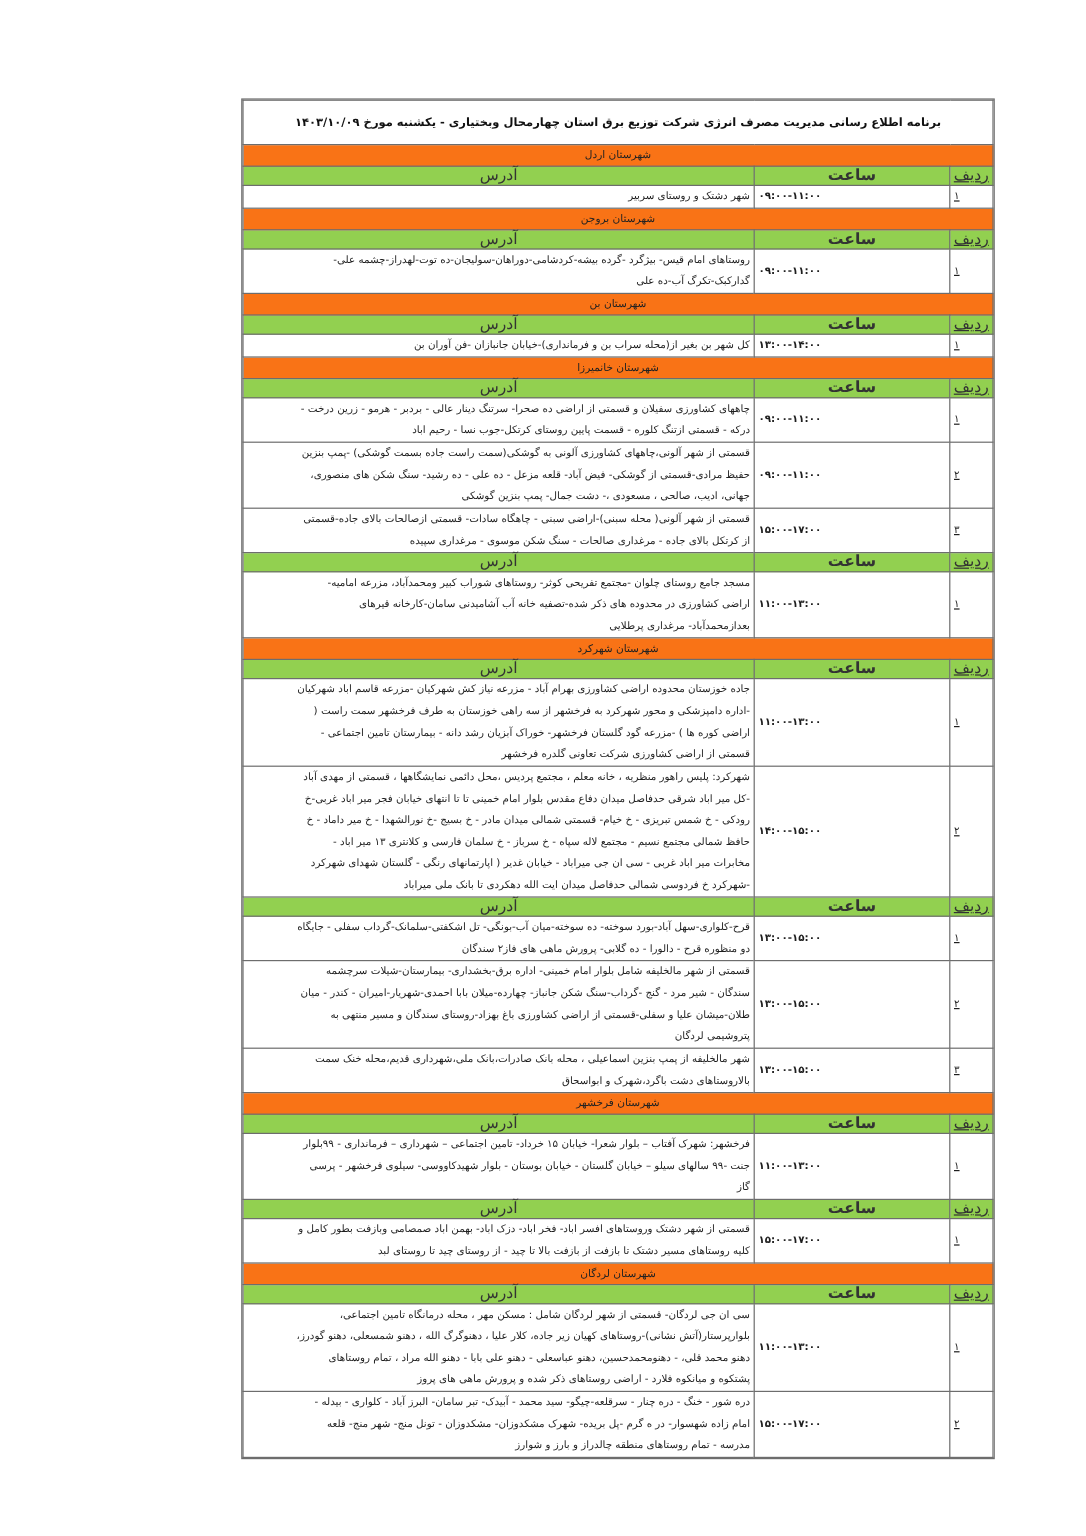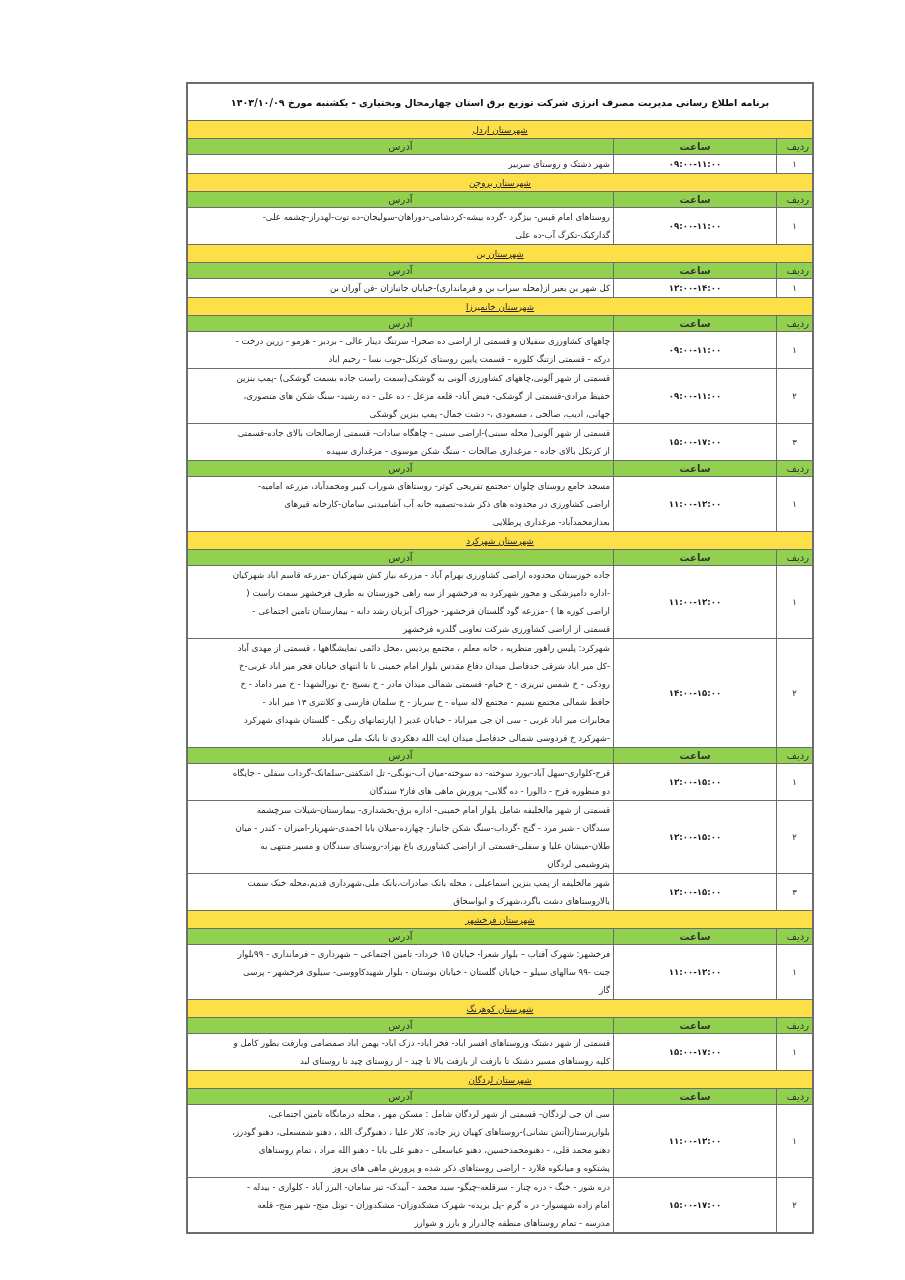--- a/index.html
+++ b/index.html
@@ -1,33 +1,33 @@
 <!DOCTYPE html>
 <html><head>
 <meta charset="utf-8">
 <style>
   html, body { margin: 0; padding: 0; background: #ffffff; }
   body { width: 905px; height: 1280px; position: relative; font-family: "DejaVu Sans", sans-serif; }
   .sheet {
-    position: absolute; left: 186px; top: 82px; width: 628px;
+    position: absolute; left: 201px; top: 82px; width: 628px;
     border: 1px solid #6d6d6d; box-sizing: border-box;
   }
   table { width: 100%; border-collapse: collapse; direction: rtl; table-layout: fixed; }
   td { border: 1px solid #6d6d6d; padding: 0 3px; font-size: 8.6px; color: #1e1e1e; vertical-align: middle; }
   .title-row td {
     height: 36px; text-align: center; font-weight: bold; font-size: 9.6px; color: #111; background: #fff;
   }
-  .county td { background: #fde047; text-align: center; height: 17px; font-size: 8.8px; color: #222; text-decoration: underline; }
-  .hdr td { background: #92D050; height: 15px; font-size: 10px; color: #333; }
+  .county td { background: #f97316; text-align: center; height: 17px; font-size: 8.8px; color: #222; }
+  .hdr td { background: #92D050; height: 15px; font-size: 13px; color: #333; }
   .hdr td.c-idx { text-align: right; }
   .hdr td.c-time, .hdr td.c-addr { text-align: center; }
   .row td { background: #ffffff; line-height: 18px; }
-  .row td.c-idx, .row td.c-time { text-align: center; }
+  .row td.c-idx, .row td.c-time { text-align: left; }
   .row td.c-addr { text-align: right; padding-left: 44px; }
-  .c-idx { width: 36px; }
+  .c-idx { width: 36px; text-decoration: underline; }
   .c-time { width: 163px; font-weight: bold; }
   .c-time span { direction: ltr; unicode-bidi: embed; letter-spacing: 0.3px; }
 </style>
 </head>
 <body>
 
 <div class="sheet">
   <table>
     <colgroup>
         <col class="c-idx">
@@ -176,23 +176,20 @@
     <td class="c-time">ساعت</td>
     <td class="c-addr">آدرس</td>
   </tr>
 
   <tr class="row">
     <td class="c-idx">۱</td>
     <td class="c-time"><span>۱۱:۰۰-۱۳:۰۰</span></td>
     <td class="c-addr">فرخشهر: شهرک آفتاب – بلوار شعرا- خیابان ۱۵ خرداد- تامین اجتماعی – شهرداری – فرمانداری - ۹۹بلوار جنت -۹۹ سالهای سیلو – خیابان گلستان - خیابان بوستان - بلوار شهیدکاووسی- سیلوی فرخشهر - پرسی گاز</td>
   </tr>
 
-  <tr class="county">
-    <td colspan="3">شهرستان کوهرنگ</td>
-  </tr>
   <tr class="hdr">
     <td class="c-idx">ردیف</td>
     <td class="c-time">ساعت</td>
     <td class="c-addr">آدرس</td>
   </tr>
 
   <tr class="row">
     <td class="c-idx">۱</td>
     <td class="c-time"><span>۱۵:۰۰-۱۷:۰۰</span></td>
     <td class="c-addr">قسمتی از شهر دشتک وروستاهای افسر اباد- فخر اباد- دزک اباد- بهمن اباد  صمصامی وبازفت بطور کامل و کلیه روستاهای مسیر دشتک تا بازفت از بازفت بالا تا چید - از روستای چید تا روستای لبد</td>

